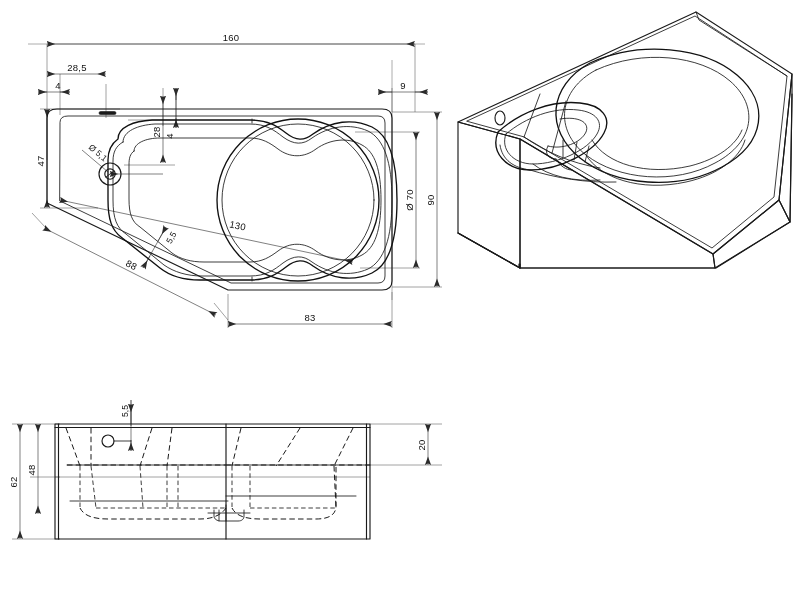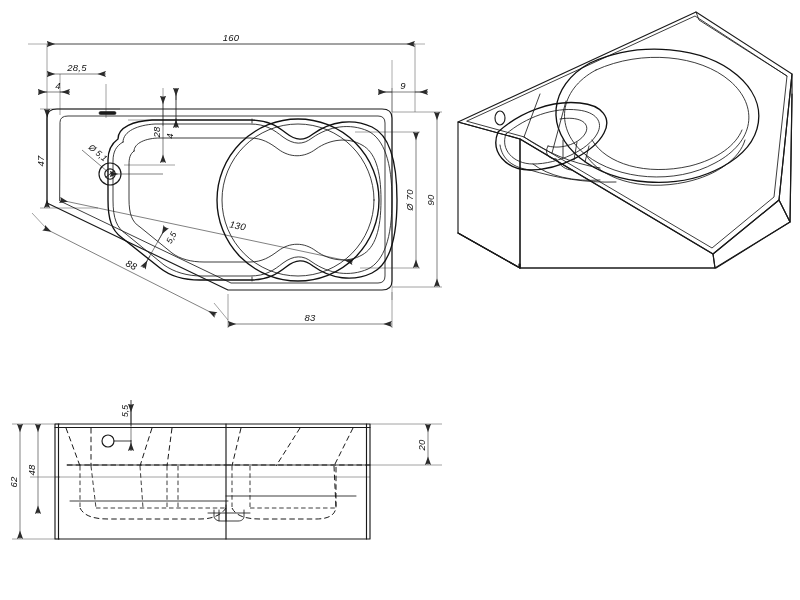--- a/index.html
+++ b/index.html
@@ -12,21 +12,20 @@
     width: 800px;
     height: 600px;
     overflow: hidden;
     font-family: "Liberation Sans", sans-serif;
   }
   #drawing-sheet {
     position: relative;
     width: 700px;
     height: 600px;
     background: #a3a3a3;
-    font-style: italic;
   }
   svg#tech-drawing {
     display: block;
     width: 800px;
     height: 600px;
   }
   
   .obj-line {
     fill: none;
     stroke: #1a1a1a;

